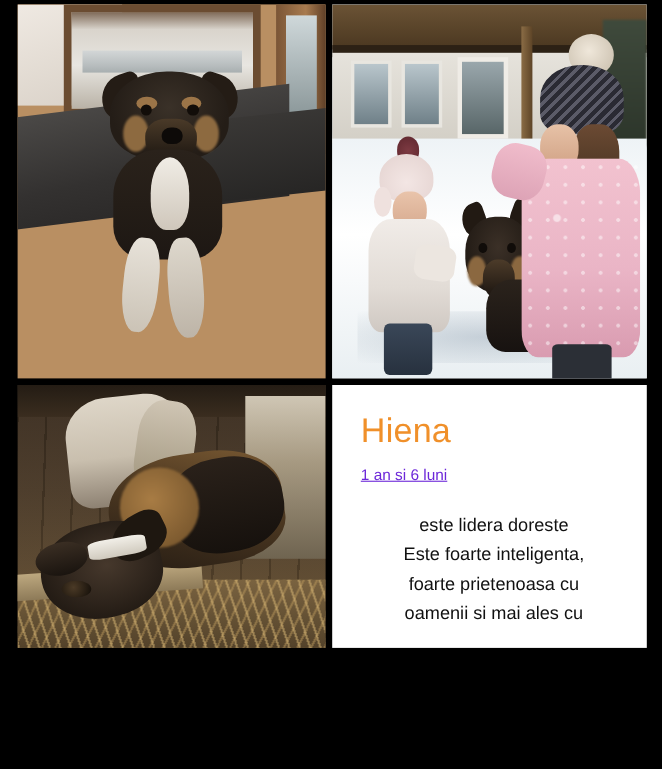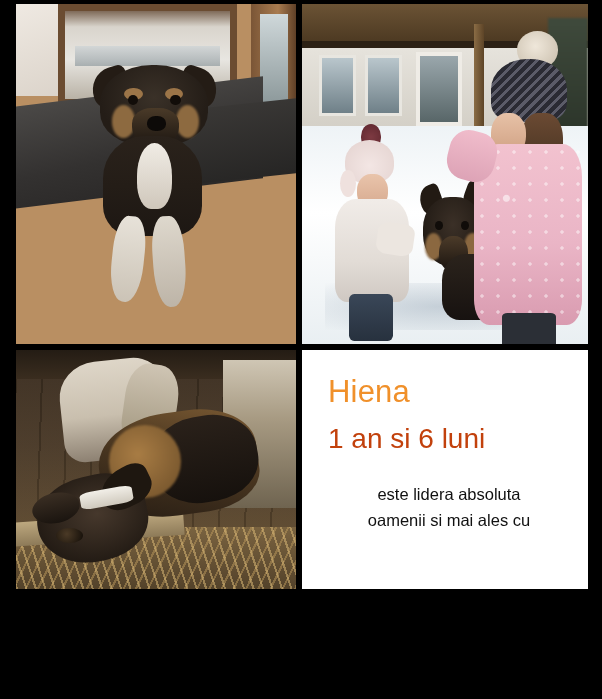--- a/index.html
+++ b/index.html
@@ -285,24 +285,25 @@
   }
   .pet-name {
     color: #f0902a;
     font-size: 31px;
     line-height: 1.05;
     font-weight: 400;
     margin: 0 0 14px 0;
     letter-spacing: .2px;
   }
   .pet-age {
-    font-size: 28px;
+    font-size: 14px;
     margin: 0 0 26px 0;
-    color: #c2410c;
+    color: #6d28d9;
     font-weight: 400;
+    text-decoration: underline;
   }
   .pet-desc {
     font-size: 16.5px;
     line-height: 1.62;
     text-align: center;
     margin: 0;
     padding: 0 4px;
     color: #111;
   }
   .pet-desc .ln { display: block; }
@@ -401,18 +402,20 @@
       <div class="teeth"></div>
       <div class="snout"></div>
       <div class="eye"></div>
     </div>
   </div>
 
   <div class="cell text-panel">
     <h1 class="pet-name">Hiena</h1>
     <div class="pet-age">1 an si 6 luni</div>
     <p class="pet-desc">
-      <span class="ln">este lidera absoluta</span>
+      <span class="ln">este lidera doreste</span>
+      <span class="ln">Este foarte inteligenta,</span>
+      <span class="ln">foarte prietenoasa cu</span>
       <span class="ln">oamenii si mai ales cu</span>
     </p>
   </div>
 
 </div>
 
 </body></html>

